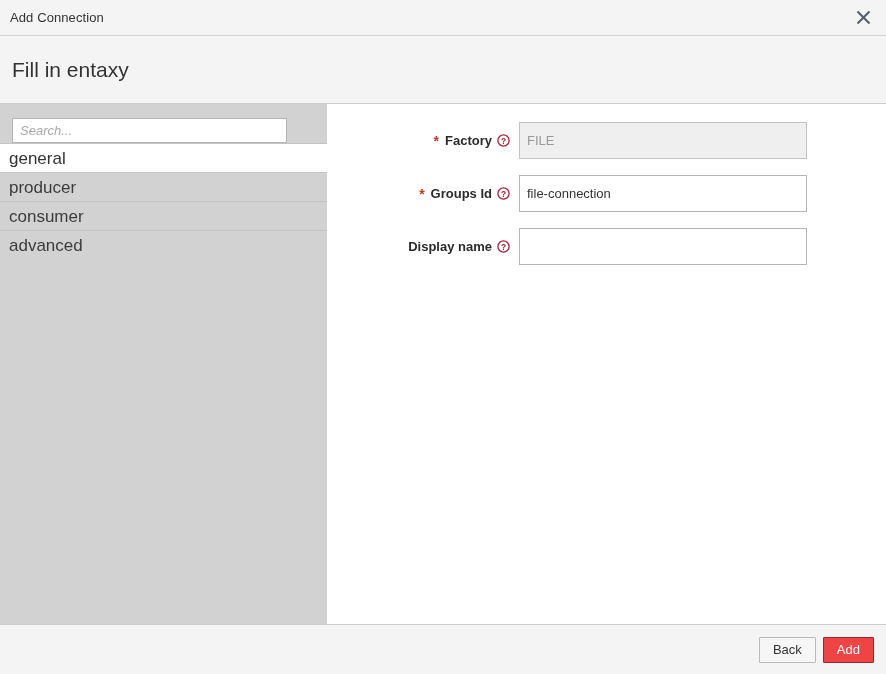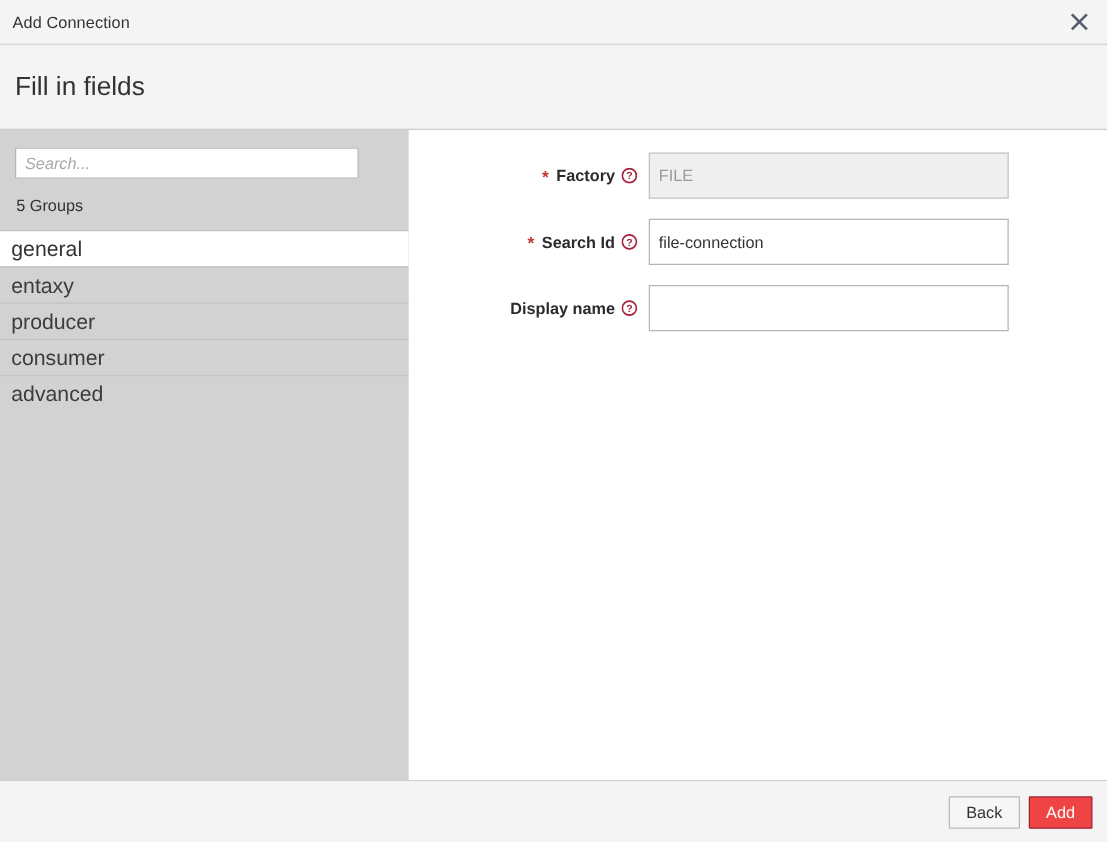--- a/index.html
+++ b/index.html
@@ -247,36 +247,32 @@
       <span>
         <svg width="17" height="17" viewBox="0 0 17 17" aria-hidden="true">
           <line x1="2.5" y1="2.5" x2="14.5" y2="14.5" stroke="#555f6b" stroke-width="2.1"></line>
           <line x1="14.5" y1="2.5" x2="2.5" y2="14.5" stroke="#555f6b" stroke-width="2.1"></line>
         </svg>
       </span>
     </button>
   </div>
 
   <div class="wizard-head">
-    <span class="wizard-head-title">Fill in fields</span>
+    <span class="wizard-head-title">Fill in entaxy</span>
   </div>
 
   <div class="body">
 
     <div class="sidebar">
       <div class="sidebar-top">
         <input class="search-input" type="text" placeholder="Search..." style="">
       </div>
-      <div class="groups-count">5 Groups</div>
       <ul class="group-list">
         <li class="group-item selected">
           <span>general</span>
-        </li>
-        <li class="group-item">
-          <span>entaxy</span>
         </li>
         <li class="group-item">
           <span>producer</span>
         </li>
         <li class="group-item">
           <span>consumer</span>
         </li>
         <li class="group-item">
           <span>advanced</span>
         </li>
@@ -297,21 +293,21 @@
           </span>
         </div>
         <div class="form-field">
           <input class="text-input disabled" type="text" disabled="" value="FILE" style="">
         </div>
       </div>
 
       <div class="form-row">
         <div class="form-label">
           <span class="req-star">*</span>
-          <span>Search Id</span>
+          <span>Groups Id</span>
           <span class="help-icon" title="Help">
             <svg width="13" height="13" viewBox="0 0 13 13" aria-hidden="true">
               <circle cx="6.5" cy="6.5" r="5.6" fill="none" stroke="#a5213a" stroke-width="1.3"></circle>
               <text x="6.5" y="9.6" text-anchor="middle" font-size="8.4" font-family="Liberation Sans, sans-serif" font-weight="bold" fill="#a5213a">?</text>
             </svg>
           </span>
         </div>
         <div class="form-field">
           <input class="text-input" type="text" value="file-connection" style="">
         </div>

